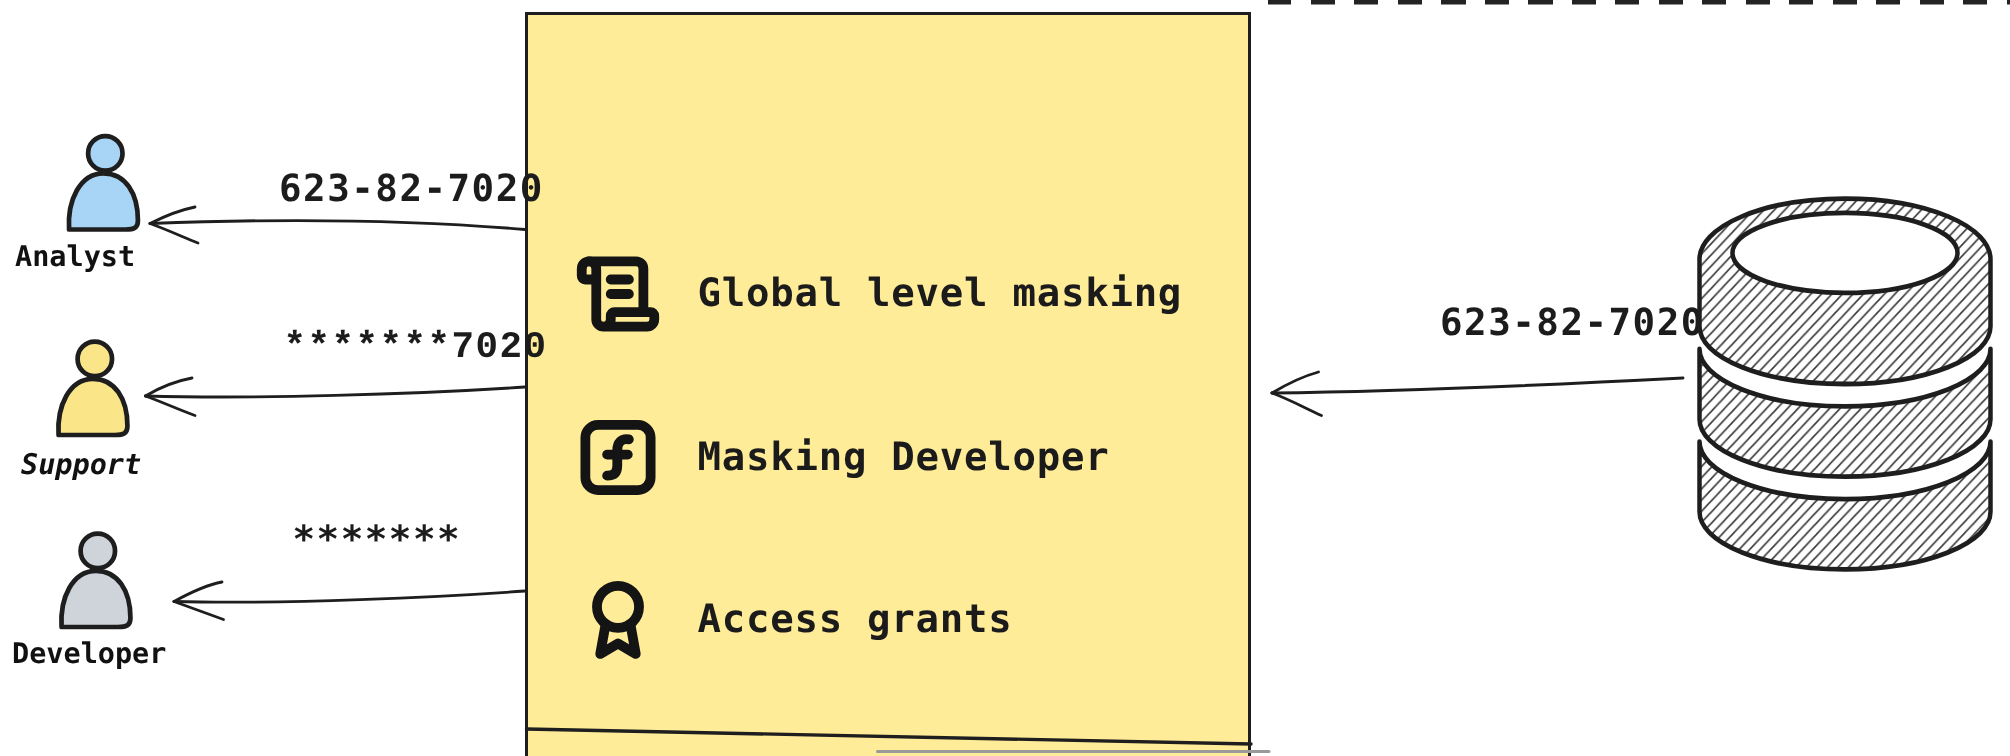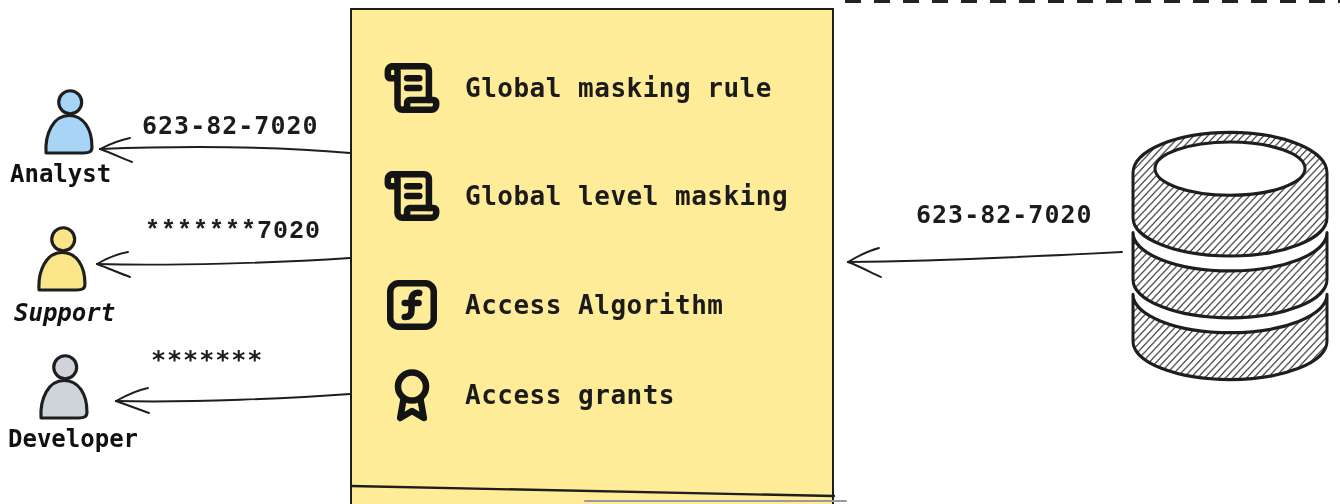--- a/index.html
+++ b/index.html
@@ -23,70 +23,61 @@
   }
   .rule-row {
     position:absolute; left:31px; height:58px;
     display:flex; align-items:center;
   }
   .rule-row .ricon { width:58px; height:58px; flex:0 0 58px; }
   .rule-row .rlabel {
     margin-left:24px; font-size:26px; font-weight:bold;
     letter-spacing:0.5px; white-space:nowrap; color:#1b1b1b;
   }
-  .row0 { top:49px; } .row1 { top:157px; } .row2 { top:266px; } .row3 { top:356px; }
+  .row0 { top:49px; } .row1 { top:157px; } .row2 { top:266px; } .row3 { top:374px; }
 
   .persona-icon { position:absolute; width:58px; height:74px; }
   .persona-name {
-    position:absolute; font-size:24px; font-weight:bold;
+    position:absolute; font-size:19px; font-weight:bold;
     white-space:nowrap; line-height:1.1; color:#111;
   }
   .masked-value {
     position:absolute; font-size:25px; font-weight:bold;
-    white-space:nowrap; line-height:1; color:#1c1c1c; letter-spacing:1px;
+    white-space:nowrap; line-height:1; color:#1c1c1c; letter-spacing:1px;margin-left:44px;
   }
   .overlay { position:absolute; left:0; top:0; pointer-events:none; }
   .db-svg { position:absolute; left:1126px; top:126px; }
 </style>
 </head>
 <body>
 
 <div id="canvas">
 
   <div class="top-dash"></div>
 
   <div class="panel">
 
-    <div class="rule-row row0">
-      <svg class="ricon" viewBox="0 0 24 24" fill="none" stroke="#141414" stroke-width="2.7" stroke-linecap="round" stroke-linejoin="round">
-        <path d="M15 12h-5"></path>
-          <path d="M15 8h-5"></path>
-        <path d="M19 17V5a2 2 0 0 0-2-2H4"></path>
-        <path d="M8 21h12a2 2 0 0 0 2-2v-1a1 1 0 0 0-1-1H11a1 1 0 0 0-1 1v1a2 2 0 1 1-4 0V5a2 2 0 1 0-4 0v2a1 1 0 0 0 1 1h3"></path>
-      </svg>
-      <span class="rlabel">Global masking rule</span>
-    </div>
 
     <div class="rule-row row1">
       <svg class="ricon" viewBox="0 0 24 24" fill="none" stroke="#141414" stroke-width="2.7" stroke-linecap="round" stroke-linejoin="round">
         <path d="M15 12h-5"></path>
           <path d="M15 8h-5"></path>
         <path d="M19 17V5a2 2 0 0 0-2-2H4"></path>
         <path d="M8 21h12a2 2 0 0 0 2-2v-1a1 1 0 0 0-1-1H11a1 1 0 0 0-1 1v1a2 2 0 1 1-4 0V5a2 2 0 1 0-4 0v2a1 1 0 0 0 1 1h3"></path>
       </svg>
       <span class="rlabel">Global level masking</span>
     </div>
 
     <div class="rule-row row2">
       <svg class="ricon" viewBox="0 0 24 24" fill="none" stroke="#141414" stroke-width="2.7" stroke-linecap="round" stroke-linejoin="round">
         <rect x="3" y="3" width="18" height="18" rx="3.5"></rect>
         <path d="M9 17c2 0 2.8-1 2.8-2.8V10c0-2 1-3.3 3.2-3"></path>
         <path d="M9 11.2h5.7"></path>
       </svg>
-      <span class="rlabel">Access Algorithm</span>
+      <span class="rlabel">Masking Developer</span>
     </div>
 
     <div class="rule-row row3">
       <svg class="ricon" viewBox="0 0 24 24" fill="none" stroke="#141414" stroke-width="2.7" stroke-linecap="round" stroke-linejoin="round">
         <circle cx="12" cy="8.5" r="5.8"></circle>
         <path d="m15.4 13.2 1.5 8.3-4.9-2.9-4.9 2.9 1.5-8.3"></path>
       </svg>
       <span class="rlabel">Access grants</span>
     </div>
   </div>

